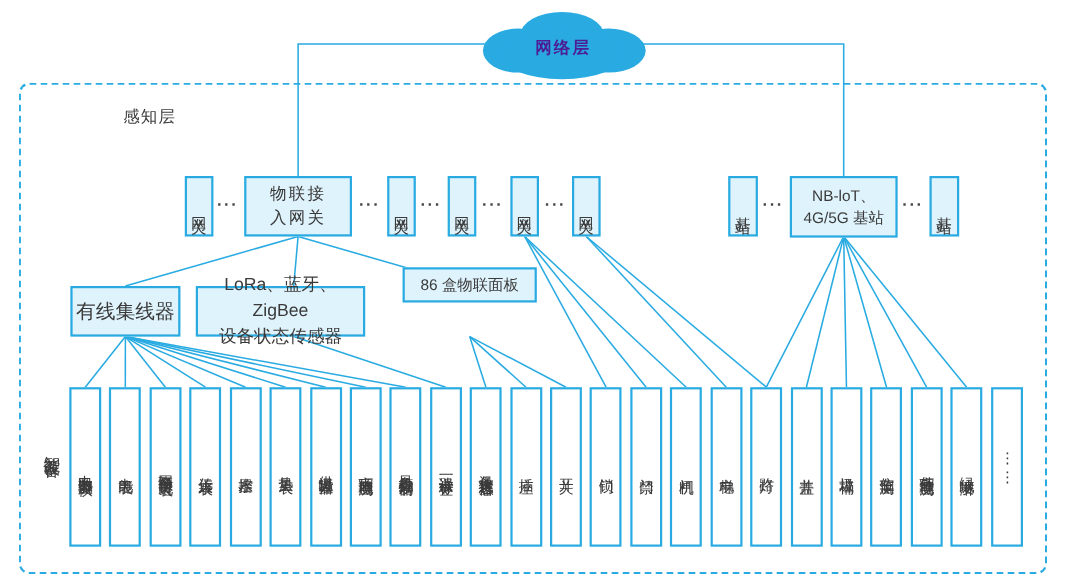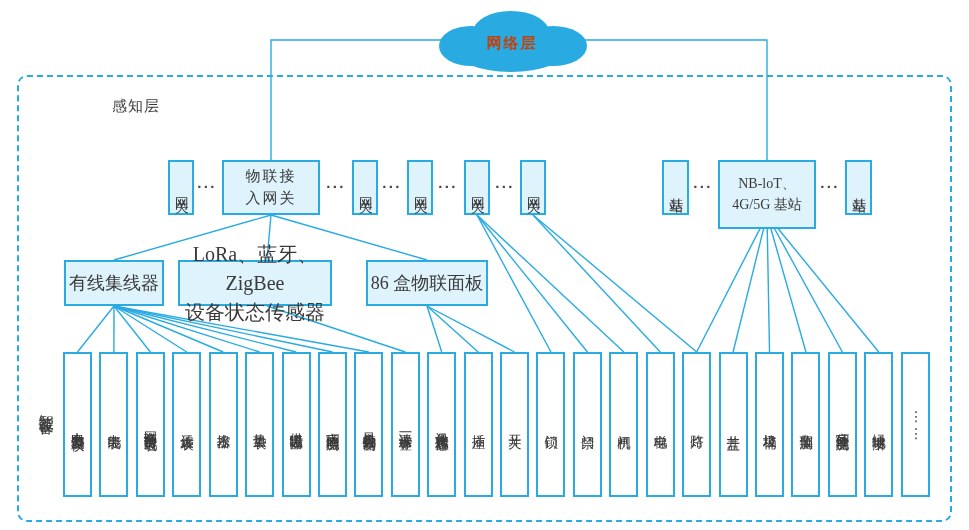--- a/index.html
+++ b/index.html
@@ -18,37 +18,37 @@
     box-sizing:border-box;border:2px dashed var(--accent);border-radius:10px;
     z-index:1;background:transparent;
   }
   
   #wires{position:absolute;left:0;top:0;width:969px;height:530px;z-index:2;}
   
   .node{
     position:absolute;box-sizing:border-box;background:var(--box-fill);
     border:2px solid var(--accent);display:flex;flex-direction:column;
     align-items:center;justify-content:center;text-align:center;
-    color:var(--text);z-index:3;line-height:1.45;font-family:Liberation Serif, serif;
+    color:var(--text);z-index:3;line-height:1.45;
   }
   .vtext{writing-mode:vertical-rl;text-orientation:upright;letter-spacing:2px;font-size:14px;}
   
   #gw1{left:168px;top:160px;width:26px;height:55px;}
   #gw2{left:352px;top:160px;width:26px;height:55px;}
   #gw3{left:407px;top:160px;width:26px;height:55px;}
   #gw4{left:464px;top:160px;width:26px;height:55px;}
   #gw5{left:520px;top:160px;width:26px;height:55px;}
   #iotgw{left:222px;top:160px;width:98px;height:55px;font-size:15px;letter-spacing:2px;}
   #st1{left:662px;top:160px;width:27px;height:55px;}
   #st2{left:845px;top:160px;width:27px;height:55px;}
-  #nb{left:718px;top:160px;width:98px;height:69px;font-size:14px;}
+  #nb{left:718px;top:160px;width:98px;height:56px;font-size:14px;}
   
   #hub{left:64px;top:260px;width:100px;height:46px;font-size:18px;}
-  #lora{left:178px;top:260px;width:154px;height:46px;font-size:20px;}
-  #panel86{left:366px;top:260px;width:122px;height:46px;font-size:18px;}
+  #lora{left:178px;top:260px;width:154px;height:46px;font-size:16px;}
+  #panel86{left:366px;top:243px;width:122px;height:32px;font-size:14px;}
   
   #devices{
     position:absolute;left:63px;top:352px;width:867px;height:145px;
     display:flex;justify-content:space-between;z-index:3;
   }
   .device{
     box-sizing:border-box;width:29px;height:145px;background:#fff;
     border:2px solid var(--accent);display:flex;align-items:center;justify-content:center;
   }
   .device span{
@@ -68,21 +68,21 @@
     font-size:15px;font-weight:bold;letter-spacing:1.5px;color:#444;
   }
   #d1{left:195px;} #d2{left:324px;} #d3{left:380px;} #d4{left:436px;}
   #d5{left:493px;} #d6{left:691px;} #d7{left:818px;}
   
   #cloud{position:absolute;left:423px;top:4px;width:178px;height:72px;z-index:4;}
   #cloud svg{position:absolute;left:0;top:0;}
   #cloud-label{
     position:absolute;left:0;top:14px;width:178px;height:50px;
     display:flex;align-items:center;justify-content:center;
-    color:#c2410c;font-size:15px;font-weight:bold;letter-spacing:2px;
+    color:#4c1d95;font-size:15px;font-weight:bold;letter-spacing:2px;
   }
 </style>
 </head>
 <body>
 
 <div id="canvas">
 
   <div id="frame"></div>
 
   <svg id="wires" width="969" height="530">

